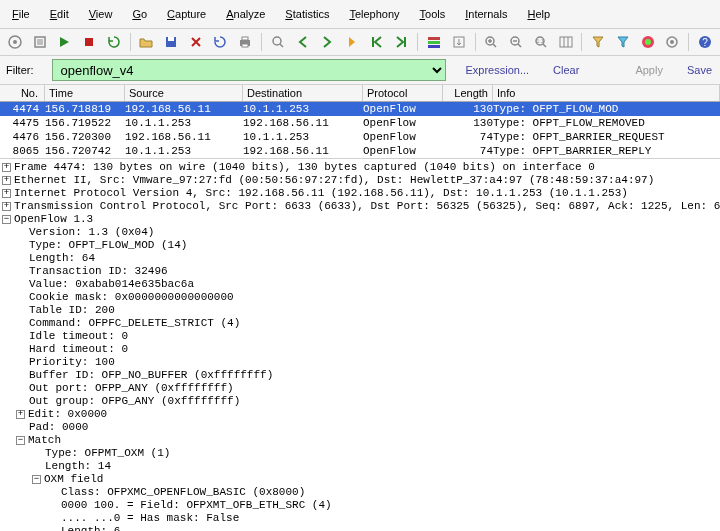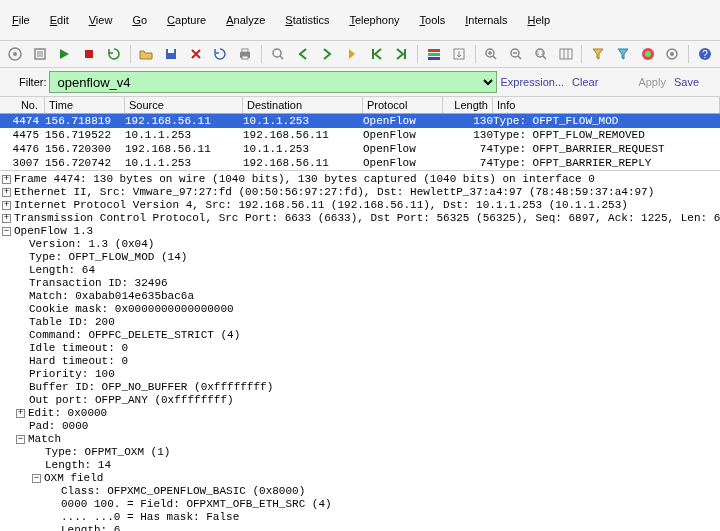--- a/index.html
+++ b/index.html
@@ -1,23 +1,23 @@
 <!DOCTYPE html>
 <html><head>
 <meta charset="utf-8">
 <style>
   * { margin:0; padding:0; box-sizing:border-box; }
   body { font-family:"Segoe UI","Tahoma",sans-serif; font-size:11px; background:#fff; color:#000; width:720px; height:531px; overflow:hidden; }
-  .menubar { background:#f5f5f5; border-bottom:1px solid #d0d0d0; padding:12px 4px; display:flex; gap:4px; }
+  .menubar { background:#f5f5f5; border-bottom:1px solid #d0d0d0; padding:6px 4px; display:flex; gap:4px; }
   .menubar span { padding:2px 8px; cursor:default; }
   .menubar span:first-letter { text-decoration:underline; }
   .toolbar { background:#f5f5f5; border-bottom:1px solid #d0d0d0; padding:2px 4px; display:flex; gap:3px; align-items:center; }
   .toolbar .btn { width:22px; height:22px; display:flex; align-items:center; justify-content:center; border:1px solid transparent; border-radius:2px; }
   .toolbar .sep { width:1px; height:18px; background:#ccc; margin:0 2px; }
-  .filterbar { background:#f5f5f5; border-bottom:1px solid #d0d0d0; padding:3px 17px; display:flex; align-items:center; gap:0; }
+  .filterbar { background:#f5f5f5; border-bottom:1px solid #d0d0d0; padding:3px 4px; display:flex; align-items:center; gap:16px; }
   .filterbar label { padding:0 2px; }
   .filterbar .filterbox { flex:1; display:flex; align-items:center; }
   .filterbar select { flex:1; height:22px; background:#b7f7bf; border:1px solid #7aa97a; padding:0 4px; font-size:13px; font-family:inherit; }
   .filterbar .link { color:#4040a0; padding:0 4px; cursor:default; }
   .filterbar .link.disabled { color:#999;margin-left:32px; }
   .packets { border-bottom:1px solid #d0d0d0; }
   .packets-header { display:flex; background:#f5f5f5; border-bottom:1px solid #aaa; }
   .packets-header div { padding:2px 4px; border-right:1px solid #ccc; white-space:nowrap; overflow:hidden; }
   .packets-row { display:flex; font-family:"Consolas","Courier New",monospace; font-size:11px; }
   .packets-row div { padding:1px 0; white-space:nowrap; overflow:hidden; }
@@ -262,49 +262,50 @@
   <div class="packets-row">
     <div class="col-no">4476</div>
     <div class="col-time">156.720300</div>
     <div class="col-src">192.168.56.11</div>
     <div class="col-dst">10.1.1.253</div>
     <div class="col-proto">OpenFlow</div>
     <div class="col-len">74</div>
     <div class="col-info">Type: OFPT_BARRIER_REQUEST</div>
   </div>
   <div class="packets-row">
-    <div class="col-no">3007</div>
+    <div class="col-no">8065</div>
     <div class="col-time">156.720742</div>
     <div class="col-src">10.1.1.253</div>
     <div class="col-dst">192.168.56.11</div>
     <div class="col-proto">OpenFlow</div>
     <div class="col-len">74</div>
     <div class="col-info">Type: OFPT_BARRIER_REPLY</div>
   </div>
 </div>
 
 <div class="details">
   <div class="tree-row"><span class="toggle">+</span><span>Frame 4474: 130 bytes on wire (1040 bits), 130 bytes captured (1040 bits) on interface 0</span></div>
   <div class="tree-row"><span class="toggle">+</span><span>Ethernet II, Src: Vmware_97:27:fd (00:50:56:97:27:fd), Dst: HewlettP_37:a4:97 (78:48:59:37:a4:97)</span></div>
   <div class="tree-row"><span class="toggle">+</span><span>Internet Protocol Version 4, Src: 192.168.56.11 (192.168.56.11), Dst: 10.1.1.253 (10.1.1.253)</span></div>
   <div class="tree-row"><span class="toggle">+</span><span>Transmission Control Protocol, Src Port: 6633 (6633), Dst Port: 56325 (56325), Seq: 6897, Ack: 1225, Len: 64</span></div>
   <div class="tree-row"><span class="toggle">−</span><span>OpenFlow 1.3</span></div>
   <div class="tree-row ind1"><span class="spacer"></span><span>Version: 1.3 (0x04)</span></div>
   <div class="tree-row ind1"><span class="spacer"></span><span>Type: OFPT_FLOW_MOD (14)</span></div>
   <div class="tree-row ind1"><span class="spacer"></span><span>Length: 64</span></div>
   <div class="tree-row ind1"><span class="spacer"></span><span>Transaction ID: 32496</span></div>
-  <div class="tree-row ind1"><span class="spacer"></span><span>Match: 0xabab014e635bac6a</span></div>
+  <div class="tree-row ind1"><span class="spacer"></span><span>Value: 0xabab014e635bac6a</span></div>
   <div class="tree-row ind1"><span class="spacer"></span><span>Cookie mask: 0x0000000000000000</span></div>
   <div class="tree-row ind1"><span class="spacer"></span><span>Table ID: 200</span></div>
   <div class="tree-row ind1"><span class="spacer"></span><span>Command: OFPFC_DELETE_STRICT (4)</span></div>
   <div class="tree-row ind1"><span class="spacer"></span><span>Idle timeout: 0</span></div>
   <div class="tree-row ind1"><span class="spacer"></span><span>Hard timeout: 0</span></div>
   <div class="tree-row ind1"><span class="spacer"></span><span>Priority: 100</span></div>
   <div class="tree-row ind1"><span class="spacer"></span><span>Buffer ID: OFP_NO_BUFFER (0xffffffff)</span></div>
   <div class="tree-row ind1"><span class="spacer"></span><span>Out port: OFPP_ANY (0xffffffff)</span></div>
+  <div class="tree-row ind1"><span class="spacer"></span><span>Out group: OFPG_ANY (0xffffffff)</span></div>
   <div class="tree-row ind1"><span class="toggle">+</span><span>Edit: 0x0000</span></div>
   <div class="tree-row ind1"><span class="spacer"></span><span>Pad: 0000</span></div>
   <div class="tree-row ind1"><span class="toggle">−</span><span>Match</span></div>
   <div class="tree-row ind2"><span class="spacer"></span><span>Type: OFPMT_OXM (1)</span></div>
   <div class="tree-row ind2"><span class="spacer"></span><span>Length: 14</span></div>
   <div class="tree-row ind2"><span class="toggle">−</span><span>OXM field</span></div>
   <div class="tree-row ind3"><span class="spacer"></span><span>Class: OFPXMC_OPENFLOW_BASIC (0x8000)</span></div>
   <div class="tree-row ind3"><span class="spacer"></span><span>0000 100. = Field: OFPXMT_OFB_ETH_SRC (4)</span></div>
   <div class="tree-row ind3"><span class="spacer"></span><span>.... ...0 = Has mask: False</span></div>
   <div class="tree-row ind3"><span class="spacer"></span><span>Length: 6</span></div>

